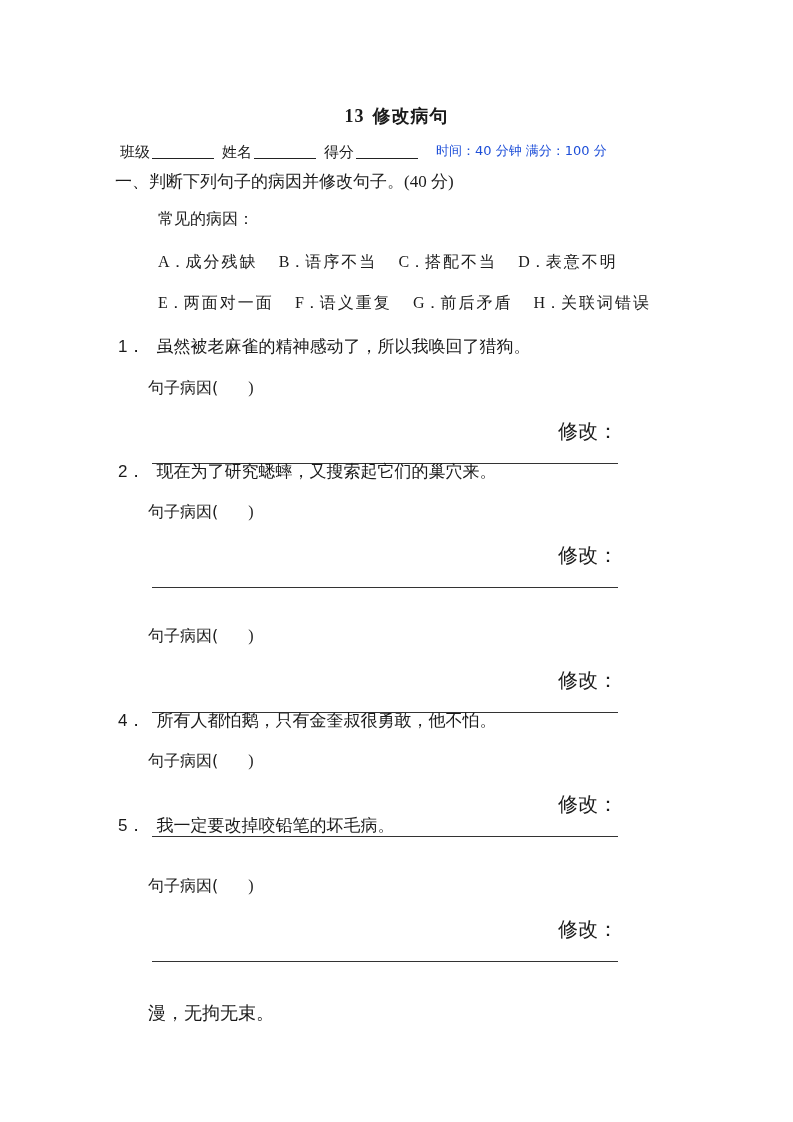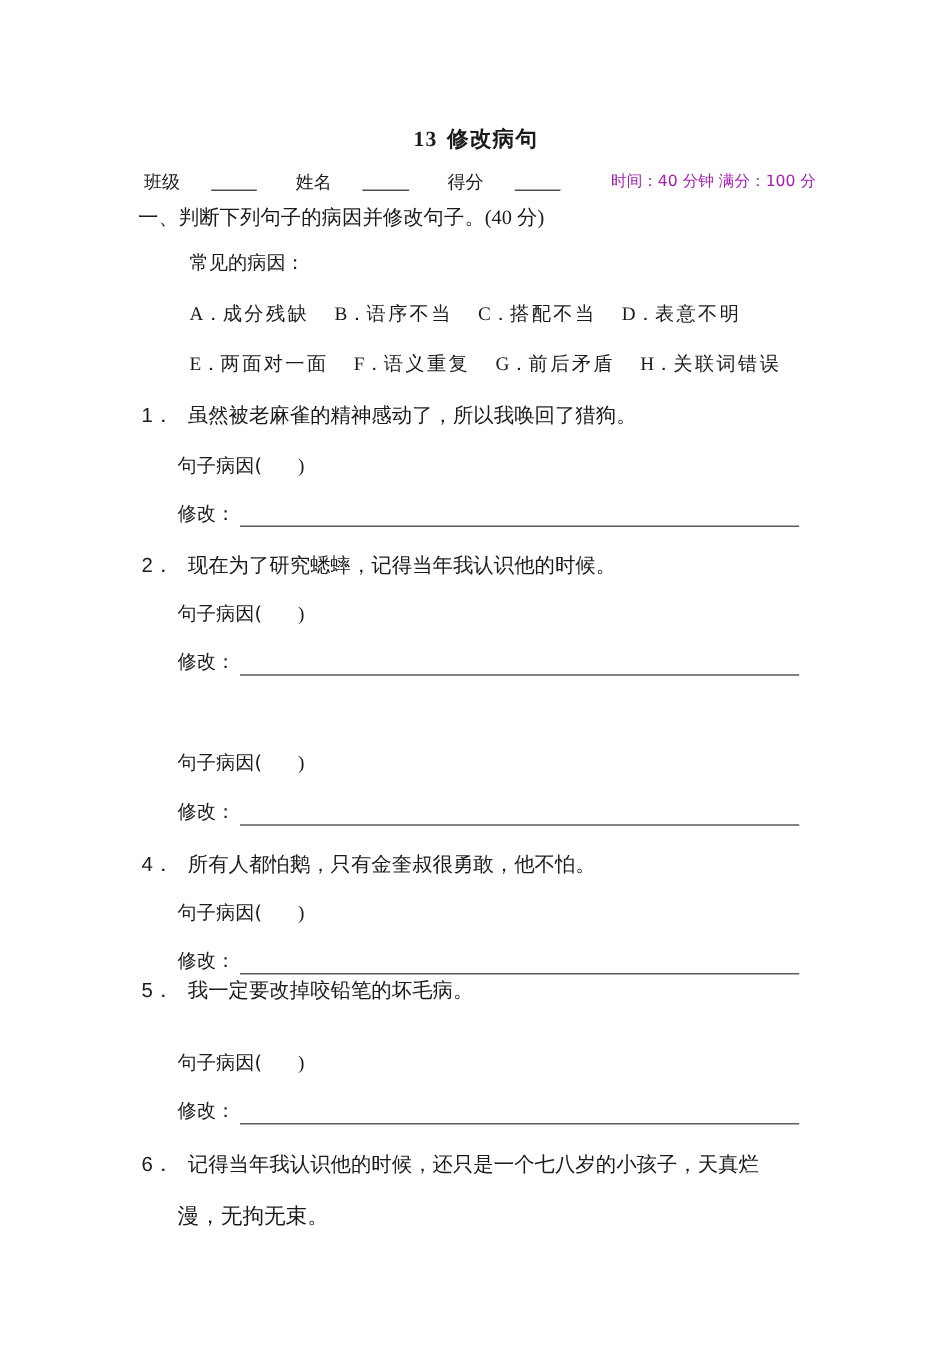--- a/index.html
+++ b/index.html
@@ -9,29 +9,29 @@
       color: #1a1a1a;
     }
     .page { position: absolute; left: 0; top: 0; width: 793px; height: 1122px; }
     .title {
       position: absolute; top: 104px; left: 0; width: 793px; text-align: center;
       font-size: 18px; font-weight: bold; letter-spacing: 1px;
     }
     .title .num { font-family: "Liberation Serif", serif; font-weight: bold; margin-right: 8px; }
     .info-row {
       position: absolute; top: 138px; left: 120px; width: 560px; height: 24px;
-      font-size: 15px; display: flex; align-items: flex-end; gap: 24px;
+      font-size: 15px; display: flex; align-items: flex-end;
     }
     .info-row .label { white-space: nowrap; }
     .info-row .blank {
       display: inline-block; width: 62px; border-bottom: 1.5px solid #222; height: 17px;
       margin: 0 8px 3px 2px;
     }
     .info-row .meta {
-      margin-left: 10px; color: #a21caf; font-size: 13px;
+      margin-left: 10px; color: #1d4ed8; font-size: 13px;
       font-family: "DejaVu Sans", sans-serif; white-space: nowrap; padding-bottom: 2px;
     }
     .section-head {
       position: absolute; top: 170px; left: 115px; font-size: 17px;
       font-family: "DejaVu Sans", sans-serif;
     }
     .section-head .score { font-family: "Liberation Serif", serif; }
     .common-head {
       position: absolute; top: 209px; left: 158px; font-size: 16px;
       font-family: "DejaVu Sans", sans-serif;
@@ -51,22 +51,22 @@
       position: absolute; left: 148px; font-size: 18px;
       font-family: Liberation Serif, serif; white-space: nowrap;
     }
     .reason {
       position: absolute; left: 148px; font-size: 16px; white-space: nowrap;
       font-family: "DejaVu Sans", sans-serif;
     }
     .reason .paren { font-family: "Liberation Serif", serif; }
     .reason .gap { display: inline-block; width: 30px; }
     .fix {
-      position: absolute; left: 148px; font-size: 16px; white-space: nowrap;
-      font-family: "DejaVu Sans", sans-serif; display: flex; align-items: flex-end;
+      position: absolute; left: 148px; font-size: 20px; white-space: nowrap;
+      font-family: "DejaVu Sans", sans-serif; display: flex; align-items: flex-end; flex-direction: column;
     }
     .fix .line {
       display: inline-block; width: 466px; border-bottom: 1.5px solid #333; height: 18px;
       margin-left: 4px;
     }
   </style>
 </head>
 <body>
 
 <div class="page">
@@ -105,21 +105,21 @@
     <span class="opt"><span class="letter">H．</span><span>关联词错误</span></span>
   </div>
 
   <div class="q-text" style="top:335px;"><span class="qn">1．</span><span>虽然被老麻雀的精神感动了，所以我唤回了猎狗。</span></div>
   <div class="reason" style="top:378px;"><span>句子病因(</span><span class="gap"></span><span class="paren">)</span></div>
   <div class="fix" style="top:418px;">
       <span>修改：</span>
       <span class="line"></span>
     </div>
 
-  <div class="q-text" style="top:460px;"><span class="qn">2．</span><span>现在为了研究蟋蟀，记得当年我认识他的时候。</span></div>
+  <div class="q-text" style="top:460px;"><span class="qn">2．</span><span>现在为了研究蟋蟀，又搜索起它们的巢穴来。</span></div>
   <div class="reason" style="top:502px;"><span>句子病因(</span><span class="gap"></span><span class="paren">)</span></div>
   <div class="fix" style="top:542px;">
       <span>修改：</span>
       <span class="line"></span>
     </div>
 
   <div class="reason" style="top:626px;"><span>句子病因(</span><span class="gap"></span><span class="paren">)</span></div>
   <div class="fix" style="top:667px;">
       <span>修改：</span>
       <span class="line"></span>
@@ -132,16 +132,15 @@
       <span class="line"></span>
     </div>
 
   <div class="q-text" style="top:814px;"><span class="qn">5．</span><span>我一定要改掉咬铅笔的坏毛病。</span></div>
   <div class="reason" style="top:876px;"><span>句子病因(</span><span class="gap"></span><span class="paren">)</span></div>
   <div class="fix" style="top:916px;">
       <span>修改：</span>
       <span class="line"></span>
     </div>
 
-  <div class="q-text" style="top:959px;"><span class="qn">6．</span><span>记得当年我认识他的时候，还只是一个七八岁的小孩子，天真烂</span></div>
   <div class="q-cont" style="top:1001px;">漫，无拘无束。</div>
 
 </div>
 
 </body></html>

